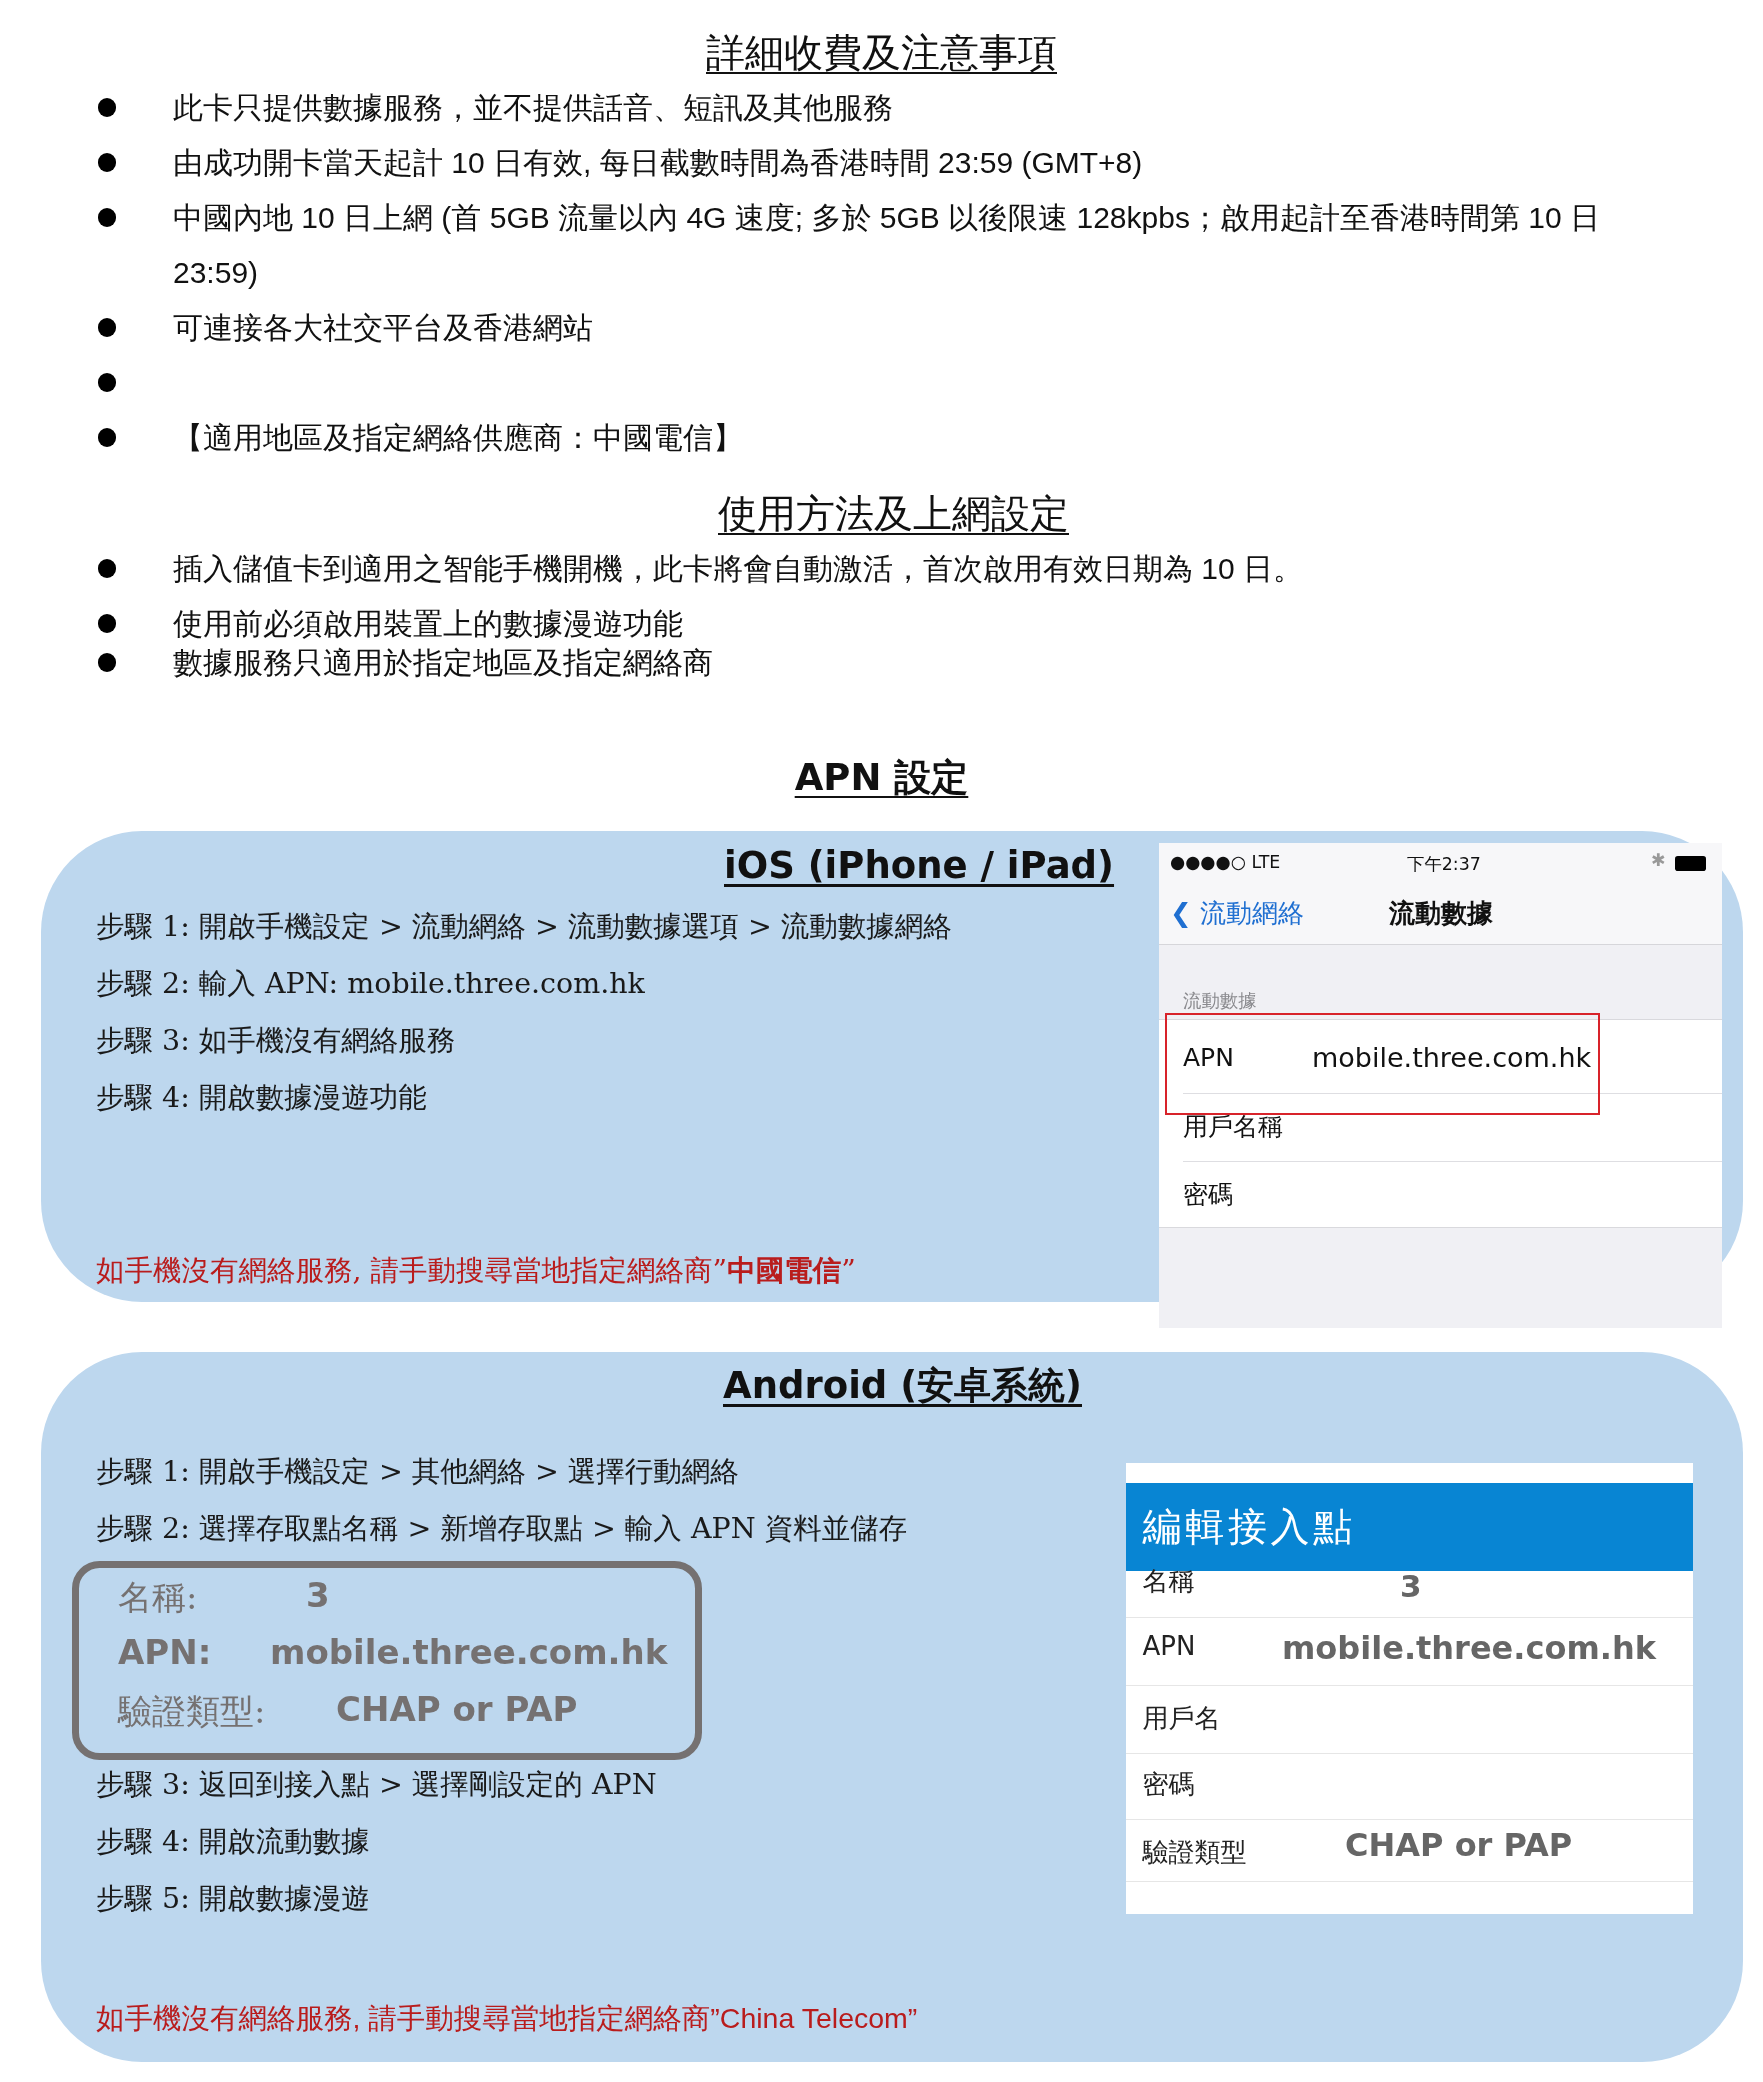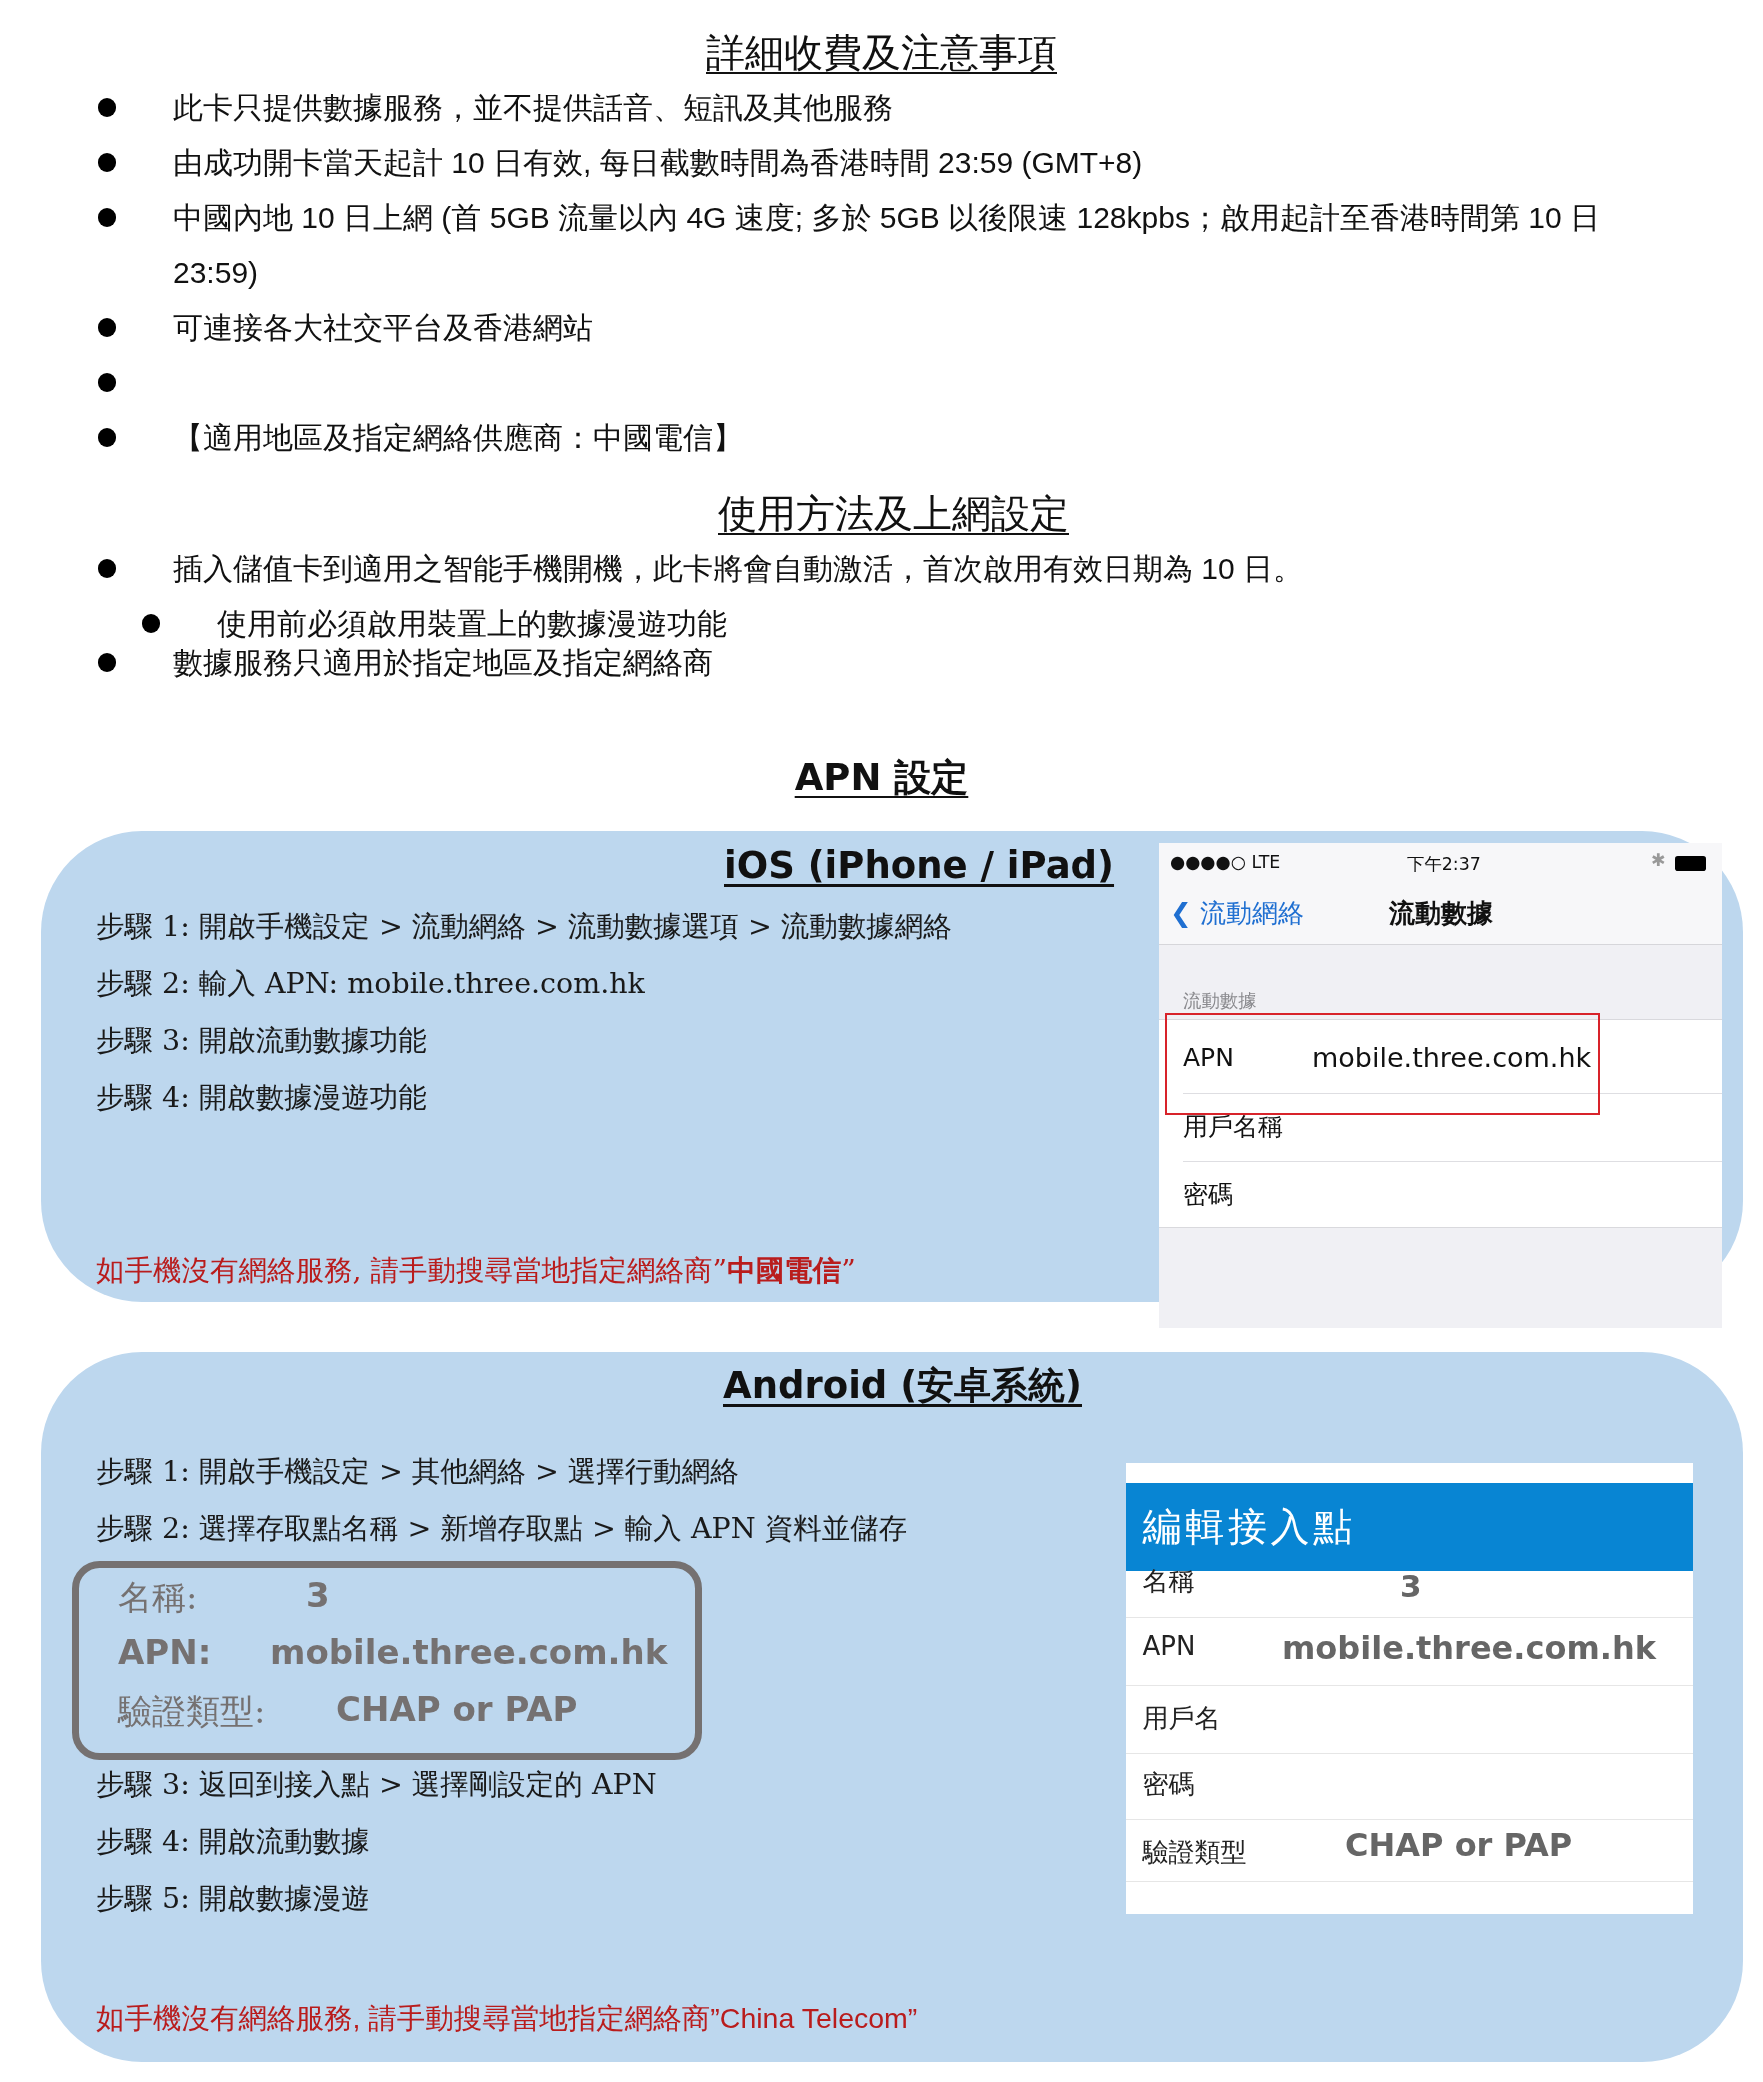--- a/index.html
+++ b/index.html
@@ -79,36 +79,36 @@
 <div class="bullet-row" style="top:410px;">
   <div class="bullet-dot"></div>
   <div class="bullet-text">【適用地區及指定網絡供應商：中國電信】</div>
 </div>
 
 <div class="sec-title" style="top:491px;padding-left:24px;"><span>使用方法及上網設定</span></div>
 <div class="bullet-row" style="top:541px;">
   <div class="bullet-dot"></div>
   <div class="bullet-text">插入儲值卡到適用之智能手機開機，此卡將會自動激活，首次啟用有效日期為 10 日。</div>
 </div>
-<div class="bullet-row" style="top:596px;margin-left:44px;">
+<div class="bullet-row" style="top:596px;">
   <div class="bullet-dot"></div>
   <div class="bullet-text">使用前必須啟用裝置上的數據漫遊功能</div>
 </div>
 <div class="bullet-row" style="top:635px;padding-left:17px;">
   <div class="bullet-dot"></div>
   <div class="bullet-text">數據服務只適用於指定地區及指定網絡商</div>
 </div>
 
 <div class="sec-title" style="top:755px; font-family:'DejaVu Sans',sans-serif; font-weight:bold; font-size:37px;"><span>APN 設定</span></div>
 
 <div class="panel" style="top:831px; height:471px;"></div>
 <div class="panel-title" style="left:724px; top:843px;">iOS (iPhone / iPad)</div>
 <div class="step" style="top:907px;">步驟 1:  開啟手機設定  &gt;  流動網絡  &gt;  流動數據選項  &gt;  流動數據網絡</div>
 <div class="step" style="top:964px;">步驟 2:  輸入 APN: mobile.three.com.hk</div>
-<div class="step" style="top:1021px;">步驟 3:  開啟流動數據功能</div>
+<div class="step" style="top:1021px;">步驟 3:  如手機沒有網絡服務</div>
 <div class="step" style="top:1078px;">步驟 4:  開啟數據漫遊功能</div>
 <div class="note" style="top:1251px;"><span>如手機沒有網絡服務, 請手動搜尋當地指定網絡商”</span><b>中國電信</b><span>”</span></div>
 
 <div class="ios">
   <div class="ios-status">
     <span class="abs" style="left:11px; top:9.2px;">●●●●○ LTE</span>
     <span class="abs" style="left:248px; top:9.2px;">下午2:37</span>
     <span class="abs" style="left:492px; top:7.3px; color:#999;">✱</span>
     <span class="abs" style="left:516px; top:13px; width:31px; height:14.7px; background:#000; border-radius:2.8px;"></span>
   </div>

